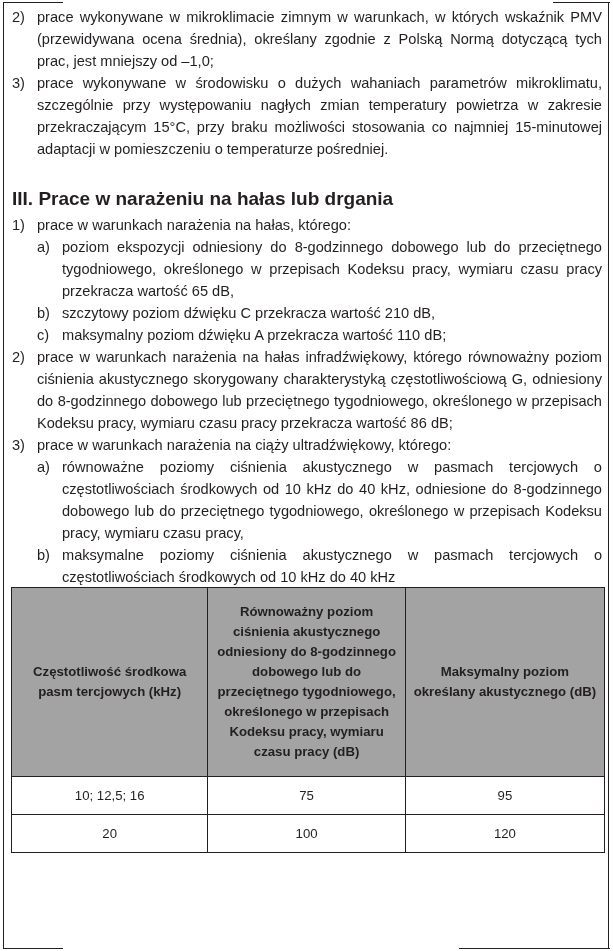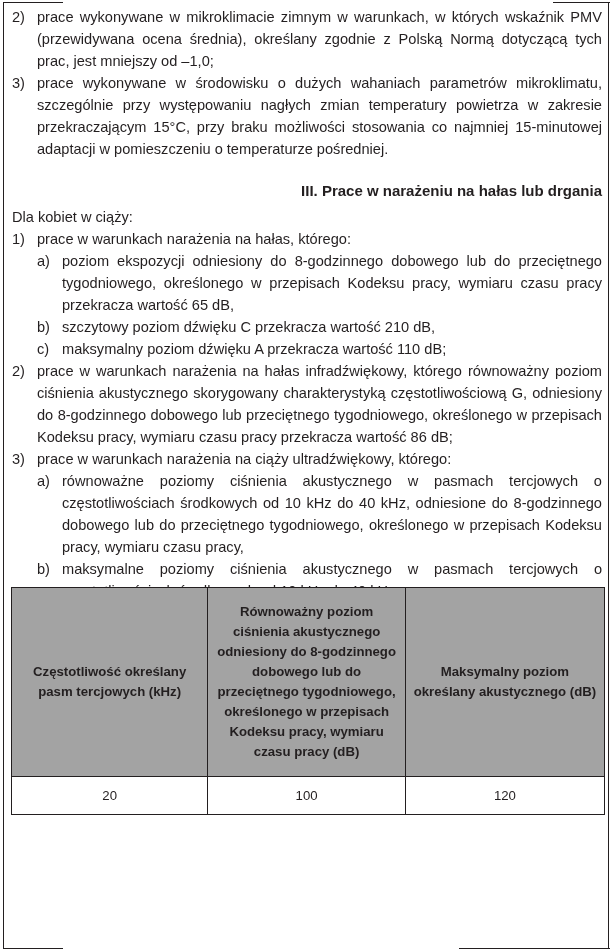--- a/index.html
+++ b/index.html
@@ -11,21 +11,21 @@
   .frame-tr { position: absolute; left: 553px; top: 2px; width: 57px; border-top: 1.5px solid #231f20; }
   .frame-bl { position: absolute; left: 3px; top: 948px; width: 60px; border-top: 1.5px solid #231f20; }
   .frame-br { position: absolute; left: 459px; top: 948px; width: 151px; border-top: 1.5px solid #231f20; }
 
   .content { position: absolute; left: 12px; top: 6px; width: 590px; font-size: 14.6px; line-height: 22px; }
   .item { display: flex; text-align: justify; }
   .num { width: 25px; flex: none; }
   .txt { flex: 1; }
   .sub { display: flex; margin-left: 25px; text-align: justify; }
   .sub .num { width: 25px; }
-  .heading { text-align: right; font-weight: bold; margin: 20px 0 4px 0; font-size: 15px; }
+  .heading { text-align: left; font-weight: bold; margin: 28px 0 4px 0; font-size: 19px; }
   .plain { }
 
   table.t { position: absolute; left: 11px; top: 587px; width: 594px; border-collapse: collapse; font-size: 13.2px; }
   table.t td, table.t th { border: 1.5px solid #231f20; text-align: center; vertical-align: middle; padding: 0 4px; }
   table.t th { background: #a3a3a3; font-weight: bold; line-height: 20px; height: 188px; }
   table.t td { height: 37px; font-weight: normal; }
   .c1 { width: 193px; } .c2 { width: 194px; } .c3 { width: 196px; }
 </style>
 </head>
 <body>
@@ -41,21 +41,20 @@
   <div class="item">
     <span class="num">2)</span>
     <span class="txt">prace wykonywane w mikroklimacie zimnym w warunkach, w których wskaźnik PMV (przewidywana ocena średnia), określany zgodnie z Polską Normą dotyczącą tych prac, jest mniejszy od –1,0;</span>
   </div>
   <div class="item">
     <span class="num">3)</span>
     <span class="txt">prace wykonywane w środowisku o dużych wahaniach parametrów mikroklimatu, szczególnie przy występowaniu nagłych zmian temperatury powietrza w zakresie przekraczającym 15°C, przy braku możliwości stosowania co najmniej 15-minutowej adaptacji w pomieszczeniu o temperaturze pośredniej.</span>
   </div>
 
   <div class="heading">III. Prace w narażeniu na hałas lub drgania</div>
-  <div class="plain">Dla kobiet w ciąży:</div>
 
   <div class="item">
     <span class="num">1)</span>
     <span class="txt">prace w warunkach narażenia na hałas, którego:</span>
   </div>
   <div class="sub">
     <span class="num">a)</span>
     <span class="txt">poziom ekspozycji odniesiony do 8-godzinnego dobowego lub do przeciętnego tygodniowego, określonego w przepisach Kodeksu pracy, wymiaru czasu pracy przekracza wartość 65 dB,</span>
   </div>
   <div class="sub">
@@ -84,23 +83,28 @@
     <span class="num">b)</span>
     <span class="txt">maksymalne poziomy ciśnienia akustycznego w pasmach tercjowych o częstotliwościach środkowych od 10 kHz do 40 kHz</span>
   </div>
 
   <div class="plain">– przekraczają następujące wartości:</div>
 </div>
 
 <table class="t">
   <tbody>
       <tr>
-    <th class="c1">Częstotliwość określany pasm tercjowych (kHz)</th>
+    <th class="c1">Częstotliwość środkowa pasm tercjowych (kHz)</th>
     <th class="c2">Równoważny poziom ciśnienia akustycznego odniesiony do 8-godzinnego dobowego lub do przeciętnego tygodniowego, określonego w przepisach Kodeksu pracy, wymiaru czasu pracy (dB)</th>
     <th class="c3">Maksymalny poziom określany akustycznego (dB)</th>
+  </tr>
+  <tr>
+    <td>10; 12,5; 16</td>
+    <td>75</td>
+    <td>95</td>
   </tr>
   <tr>
     <td>20</td>
     <td>100</td>
     <td>120</td>
   </tr>
 </tbody>
   </table>
 
 </body></html>

